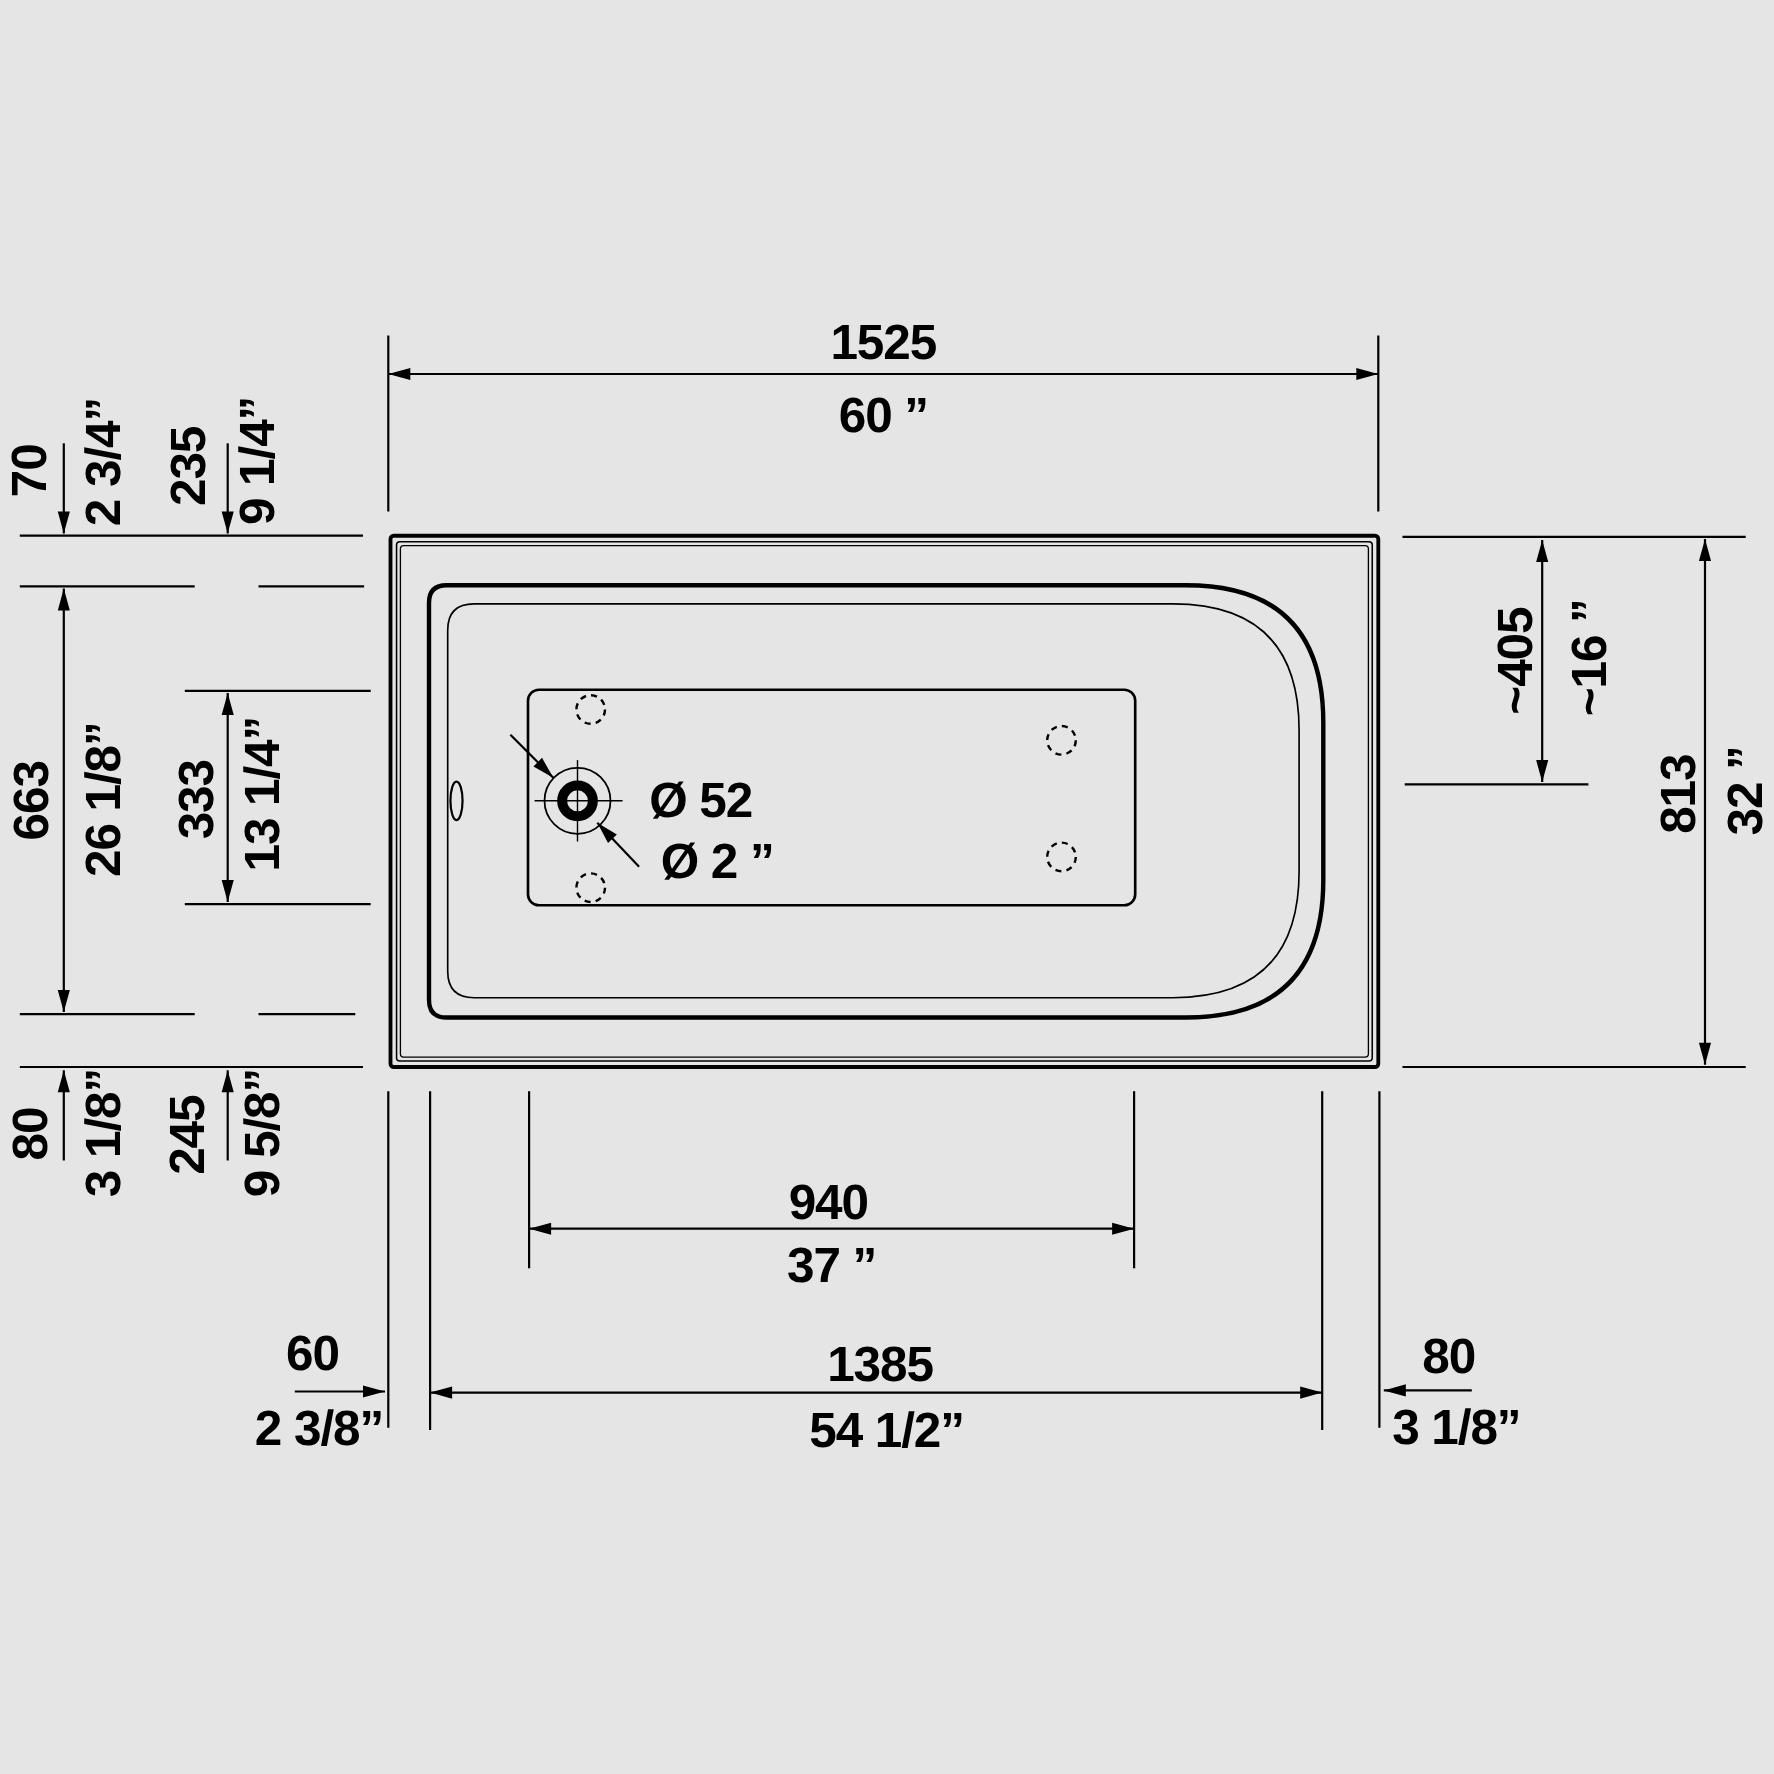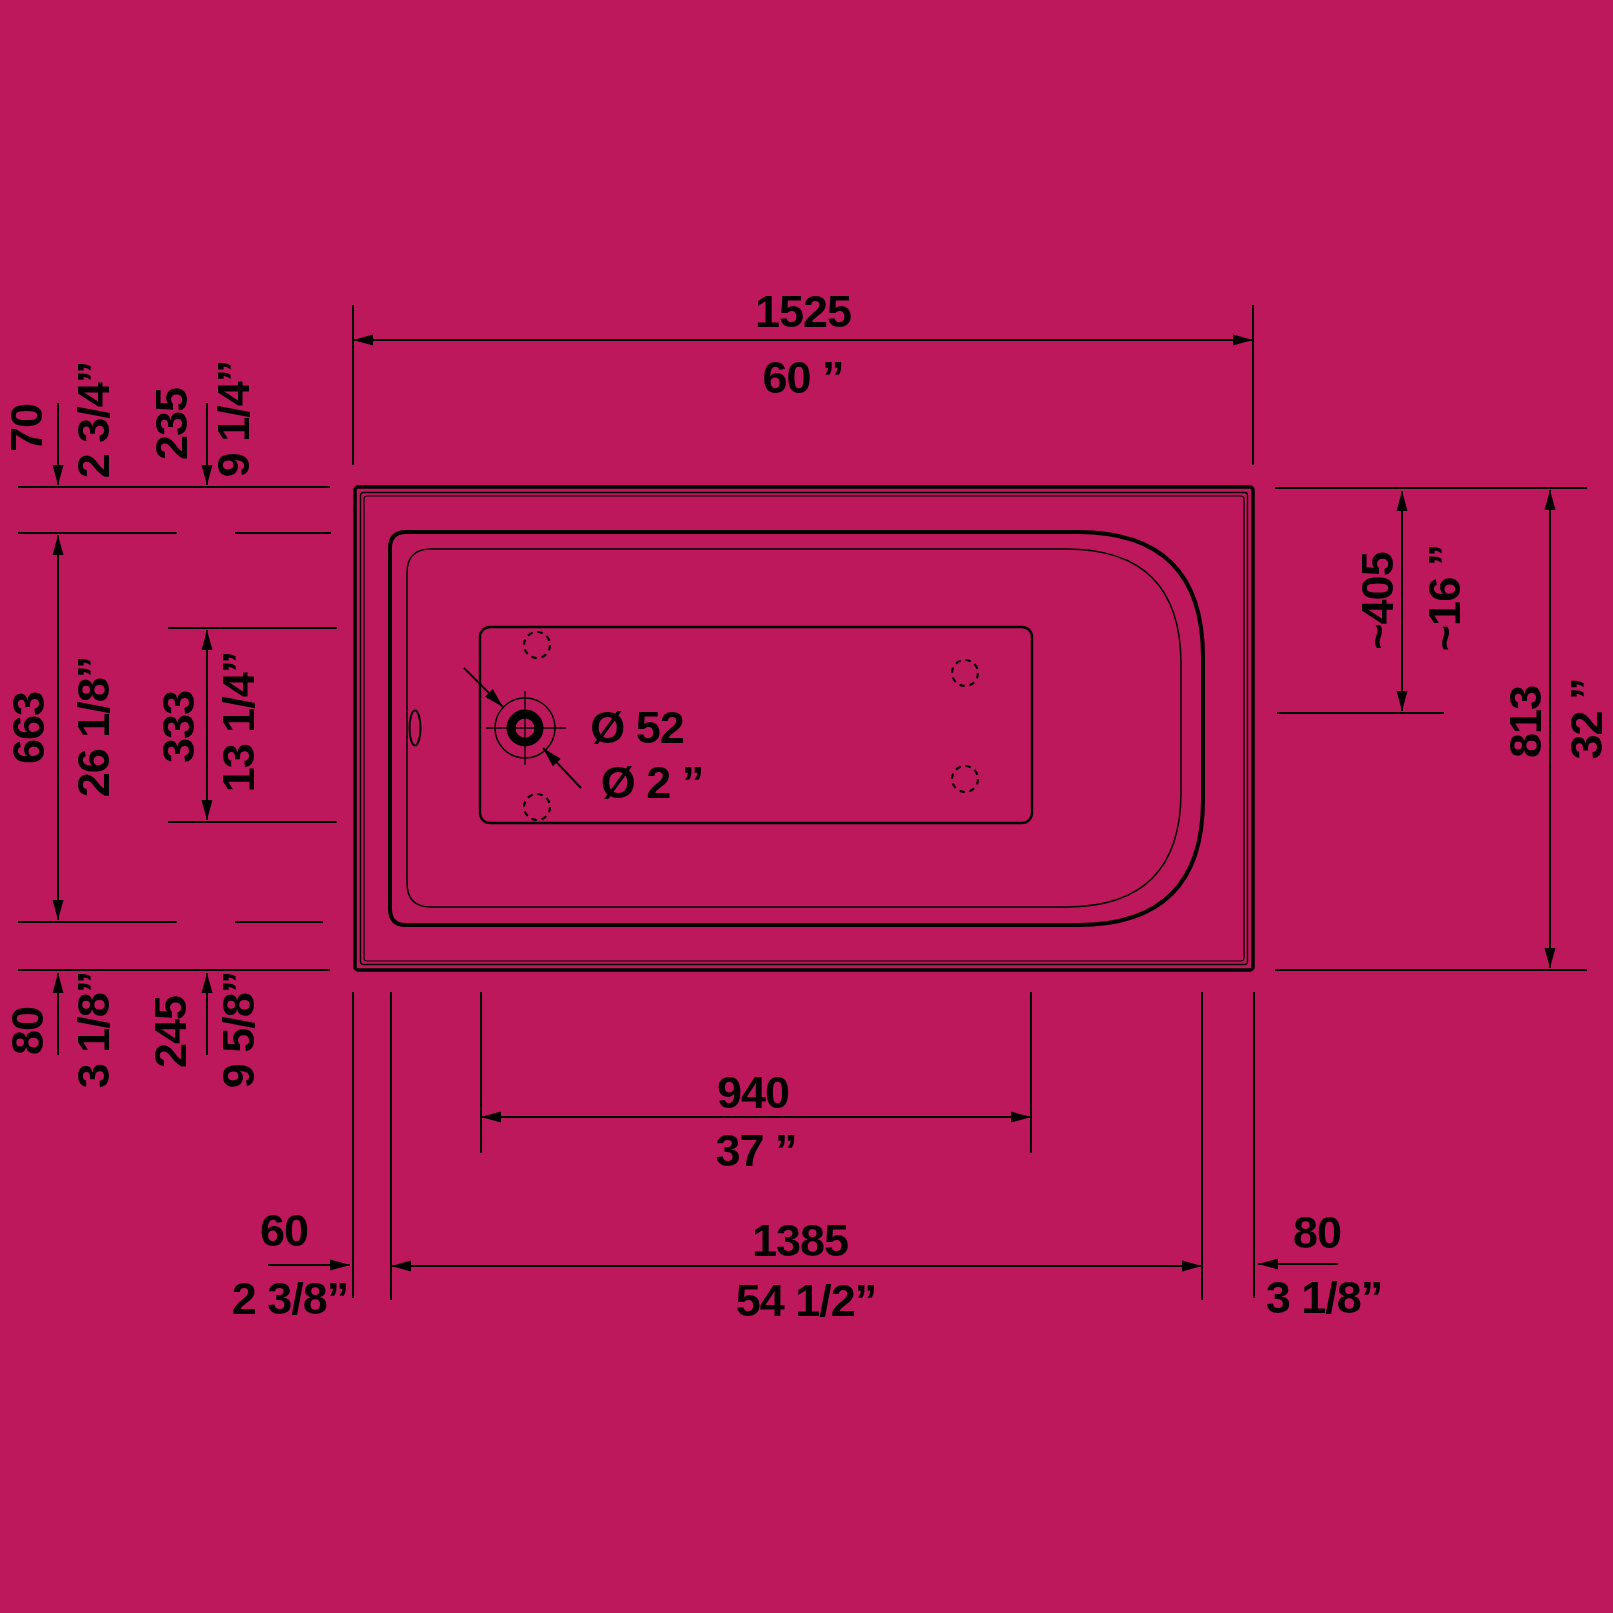--- a/index.html
+++ b/index.html
@@ -4,21 +4,21 @@
 <style>
   html, body {
     margin: 0;
     padding: 0;
     background: #ffffff;
   }
   #canvas {
     position: relative;
     width: 1613px;
     height: 1613px;
-    background: #be185d;
+    background: #e5e5e5;
     font-family: "Liberation Sans", "DejaVu Sans", sans-serif;
   }
   svg {
     position: absolute;
     left: 0;
     top: 0;
   }
   .ink      { stroke: #000000; fill: none; }
   .w-ext    { stroke-width: 2; }
   .w-dim    { stroke-width: 2; }

